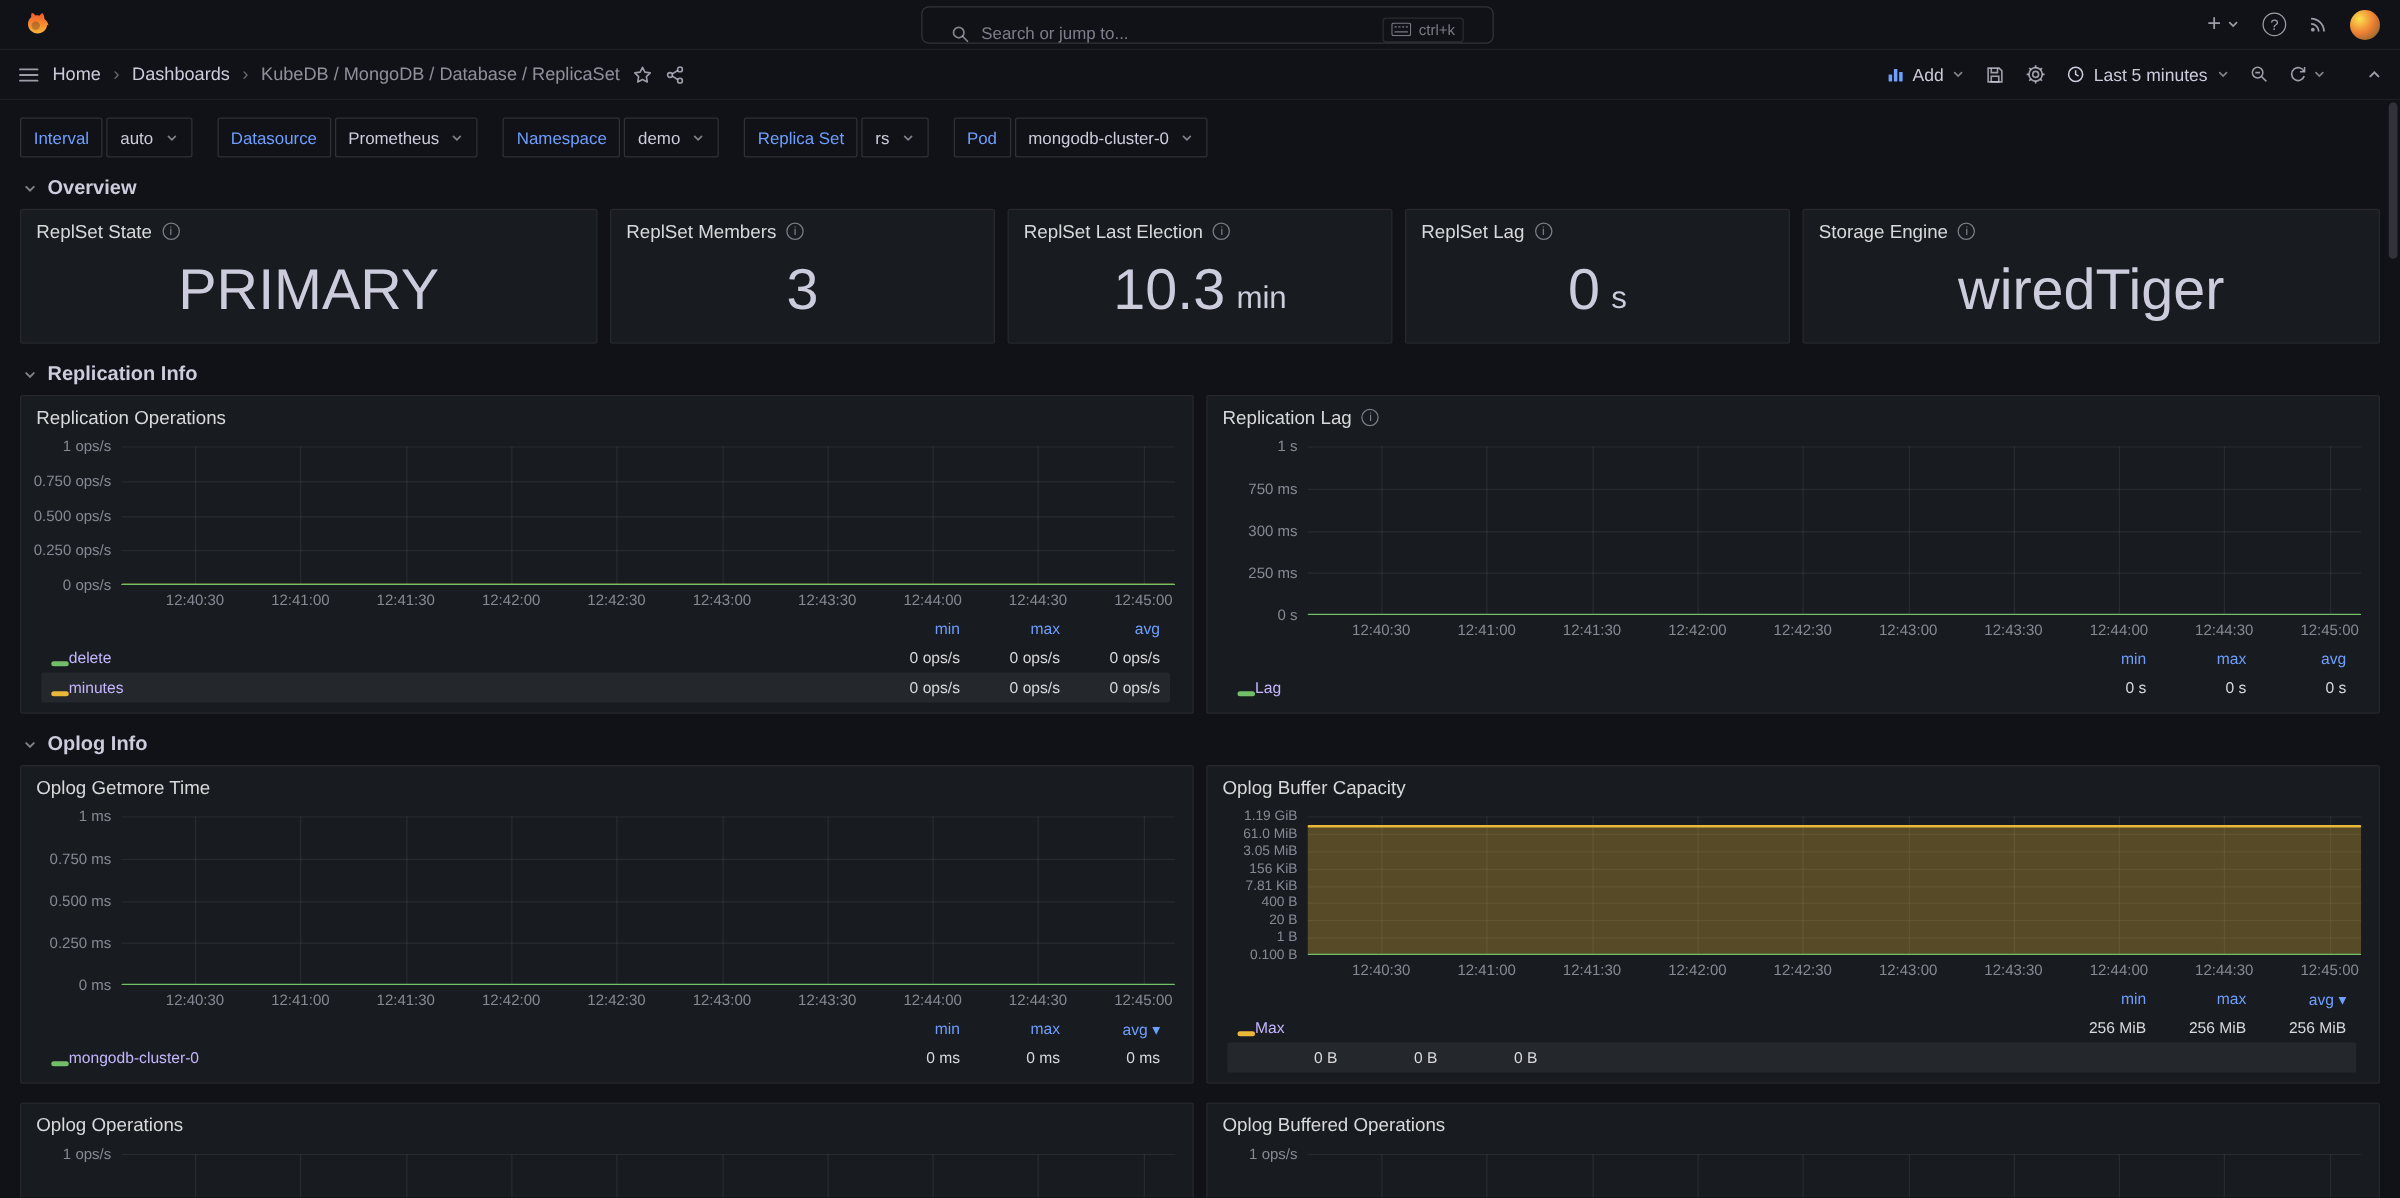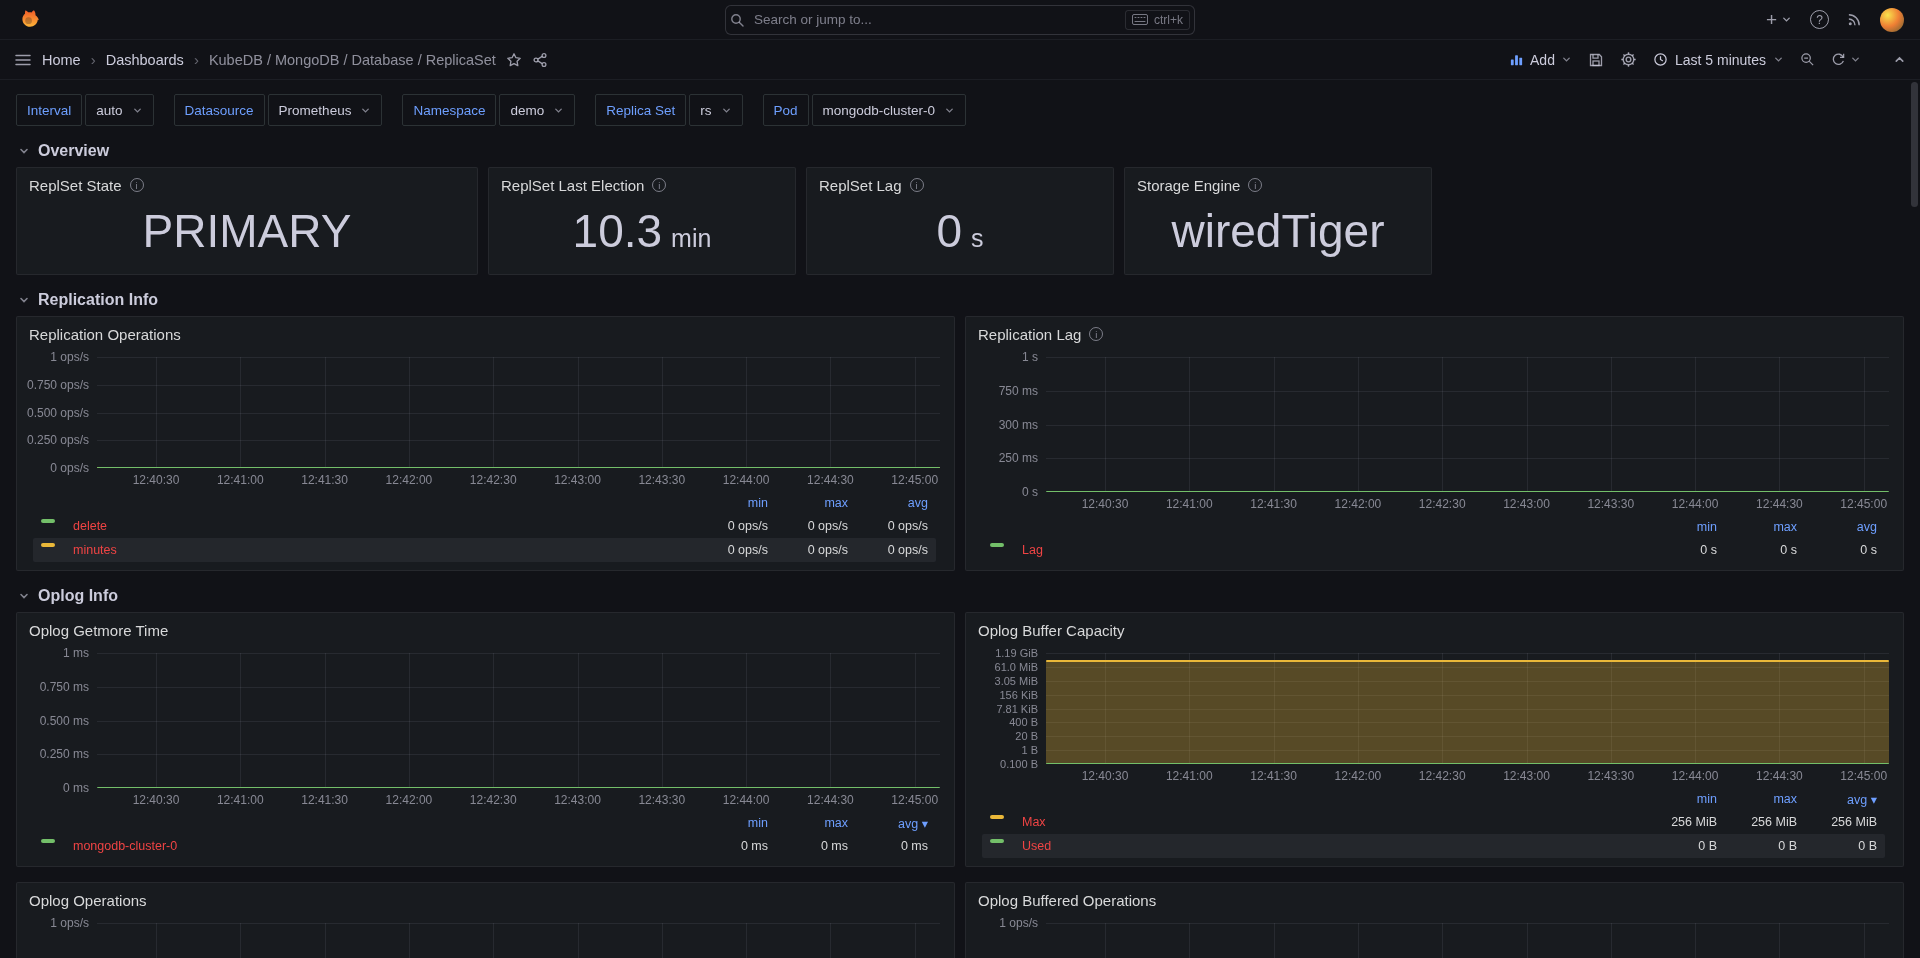--- a/index.html
+++ b/index.html
@@ -5,22 +5,22 @@
   * { margin:0; padding:0; box-sizing:border-box; }
   html,body { width:1920px; height:958px; overflow:hidden; background:#111217;
     font-family:"Liberation Sans","DejaVu Sans",sans-serif; color:#ccccdc; }
   svg { display:block; }
 
   
   .topbar { height:40px; display:flex; align-items:center; padding:0 16px;
     border-bottom:1px solid #1c1e24; position:relative; }
   .logo { width:26px; height:26px; }
   .search-wrap { position:absolute; left:50%; transform:translateX(-50%); width:470px; }
-  .search-box { display:flex; align-items:center; gap:10px; height:30px; padding:0 4px;
-    background:#111217; border:1px solid rgba(204,204,220,0.18); border-radius:6px; cursor:pointer; }
+  .search-box { display:flex; align-items:flex-end; gap:10px; height:30px; padding:0 23px;
+    background:#111217; border:1px solid rgba(204,204,220,0.18); border-radius:6px; cursor:pointer;margin-left:12px; }
   .search-placeholder { flex:1; font-size:13.5px; color:rgba(204,204,220,0.58); }
   .shortcut-badge { display:flex; align-items:center; gap:6px; font-size:12px;
     color:rgba(204,204,220,0.55); border:1px solid rgba(204,204,220,0.14); border-radius:3px;
     padding:2px 6px; }
   .topbar-right { margin-left:auto; display:flex; align-items:center; gap:18px;
     color:rgba(204,204,220,0.75); }
   .icon-btn { display:flex; align-items:center; gap:4px; cursor:pointer; color:rgba(204,204,220,0.75); }
   .plus-glyph::before { content:"+"; font-size:19px; line-height:1; }
   .qmark { width:19px; height:19px; border:1.5px solid currentColor; border-radius:50%;
     display:flex; align-items:center; justify-content:center; font-size:12px; }
@@ -94,22 +94,22 @@
   .x-spacer { width:74px; flex:none; }
   .x-axis { flex:1; position:relative; }
   .x-tick { position:absolute; top:5px; transform:translateX(-50%); font-size:12px;
     color:rgba(204,204,220,0.62); white-space:nowrap; }
 
   
   .legend { flex:none; padding:2px 4px 4px 10px; }
   .legend-row { display:flex; align-items:center; height:24px; padding:0 8px; border-radius:2px; }
   .legend-row.highlight { background:rgba(204,204,220,0.07); }
   .legend-header { height:22px; }
-  .legend-name { flex:1; display:flex; align-items:flex-start; gap:18px; font-size:12.5px;
-    color:#ef4444; cursor:pointer; }
+  .legend-name { flex:1; display:flex; align-items:flex-end; gap:0; font-size:12.5px;
+    color:#c4b5fd; cursor:pointer; }
   .legend-swatch { width:14px; height:4px; border-radius:2px; display:inline-block; flex:none; }
   .legend-cell { width:80px; text-align:right; font-size:12.5px; color:#d8d9da; flex:none; }
   .legend-head-cell { color:#6e9fff; font-weight:500; cursor:pointer; }
 
   
   .scrollbar-thumb { position:absolute; right:2px; top:82px; width:7px; height:125px;
     border-radius:4px; background:rgba(204,204,220,0.18); cursor:pointer; }
 </style>
 </head>
 <body>
@@ -311,20 +311,30 @@
   </div>
 
   <div class="stats-row">
     <div class="panel">
       <div class="panel-header">
         <span class="panel-title">ReplSet State</span>
         <span class="info-icon"></span>
       </div>
       <div class="stat-value-row">
         <span class="stat-value">PRIMARY</span>
+
+      </div>
+    </div>
+    <div class="panel">
+      <div class="panel-header">
+        <span class="panel-title">ReplSet Members</span>
+        <span class="info-icon"></span>
+      </div>
+      <div class="stat-value-row">
+        <span class="stat-value">3</span>
 
       </div>
     </div>
     <div class="panel">
       <div class="panel-header">
         <span class="panel-title">ReplSet Last Election</span>
         <span class="info-icon"></span>
       </div>
       <div class="stat-value-row">
         <span class="stat-value">10.3</span>
@@ -645,24 +655,20 @@
             <div class="legend-row">
               <div class="legend-name">
                 <span class="legend-swatch" style="background: rgb(234, 184, 57);"></span>
                 <span>Max</span>
               </div>
               <div class="legend-cell">256 MiB</div>
               <div class="legend-cell">256 MiB</div>
               <div class="legend-cell">256 MiB</div>
             </div>
             <div class="legend-row highlight">
-              <div class="legend-name">
-                <span class="legend-swatch" style="background: rgb(115, 191, 105);"></span>
-                <span>Used</span>
-              </div>
               <div class="legend-cell">0 B</div>
               <div class="legend-cell">0 B</div>
               <div class="legend-cell">0 B</div>
             </div>
           </div>
       </div>
     </div>
   </div>
 
   <div class="bottom-row">

